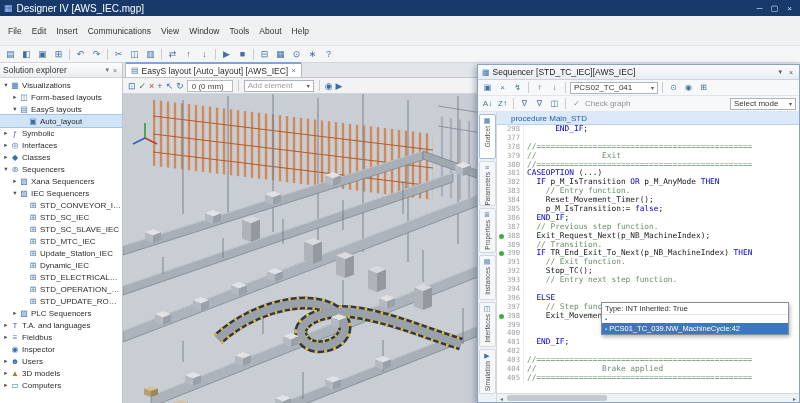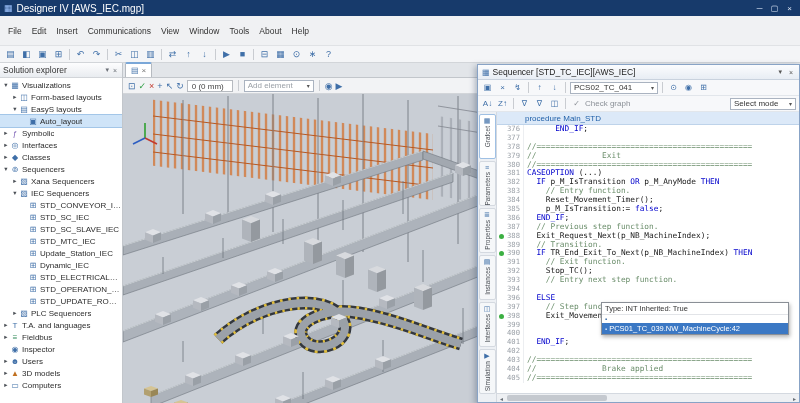--- a/index.html
+++ b/index.html
@@ -52,21 +52,21 @@
 .seq-tb{height:16px;border-bottom:1px solid #e2e6eb;display:flex;align-items:center;gap:2px;padding:0 3px;flex:none;background:#f7f8fa}
 .seq-tb .bar-ic{min-width:13px;height:13px;display:inline-flex;align-items:center;justify-content:center;font-size:8px;color:#3f6fa8}
 .seq-tb .bar-lb{font-size:8px;color:#8b9097}
 .seq-body{flex:1;display:flex;min-height:0}
 .seq-tabs{width:19px;background:#edf0f4;border-right:1px solid #d4d9e0;display:flex;flex-direction:column;align-items:center;padding-top:2px;gap:2px;flex:none}
 .stab{width:17px;height:45px;background:#f5f7f9;border:1px solid #d4d9e0;border-radius:2px;display:flex;flex-direction:column;align-items:center;padding-top:2px;gap:1px}
 .stab.active{background:#fff;border-color:#9fc0e4}
 .stab-ic{font-size:7px;color:#3f6fa8}
 .stab-lb{writing-mode:vertical-rl;transform:rotate(180deg);font-size:6.5px;color:#4a4f55}
 .seq-editor{flex:1;display:flex;flex-direction:column;min-width:0;position:relative}
-.proc-hdr{height:13px;background:#dce9f8;border-bottom:1px solid #bed3ea;color:#1f5fa8;font-size:8px;display:flex;align-items:center;padding-left:28px;flex:none}
+.proc-hdr{height:13px;background:#dce9f8;border-bottom:1px solid #bed3ea;color:#1f5fa8;font-size:8px;display:flex;align-items:center;padding-left:14px;flex:none}
 .code{flex:1;font-family:"DejaVu Sans Mono",monospace;font-size:7.8px;line-height:8.9px;overflow:hidden;background:#fff}
 .code-line{display:flex;height:8.9px;white-space:pre}
 .bp{width:8px;flex:none;display:flex;align-items:center;justify-content:center}
 .bp.on::before{content:"";width:5px;height:5px;border-radius:50%;background:#3cb043}
 .ln{width:19px;flex:none;text-align:right;padding-right:3px;color:#9aa0a7;font-size:7.2px;border-right:1px solid #eceef1}
 .ct{padding-left:3px;white-space:pre;color:#1a1a1a}
 .seg-k{color:#0000cc}.seg-c{color:#6b8e6b}.seg-n{color:#c75b12}.seg-p{color:#1a1a1a}
 .hscroll{height:9px;background:#eef0f3;border-top:1px solid #d4d9e0;display:flex;align-items:center;flex:none}
 .hs-a{font-size:6px;color:#6b7077;width:9px;text-align:center}
 .hs-track{flex:1;position:relative;height:100%}
@@ -267,20 +267,21 @@
           <span class="tree-ic" data-name="computers-icon">▭</span>
           <span class="tree-lb" data-name="tree-item-label">Computers</span>
         </div>
       </div>
   </div>
 
   <div class="center" data-name="document-area">
     <div class="tabbar" data-name="document-tabbar">
       <div class="tab" data-name="tab-easys-layout">
         <span class="tab-ic" data-name="layout-tab-icon">▤</span>
+        <span data-name="tab-label">EasyS layout [Auto_layout] [AWS_IEC]</span>
         <span class="tab-x" data-name="tab-close-icon">×</span>
       </div>
     </div>
     <div class="vtoolbar" id="vtoolbar" data-name="viewport-toolbar">
         <span class="bar-ic" data-name="lock-icon">⊡</span>
         <span class="bar-ic green" data-name="confirm-icon">✓</span>
         <span class="bar-ic red" data-name="cancel-icon">×</span>
         <span class="bar-ic" data-name="add-icon">+</span>
         <span class="bar-ic" data-name="select-icon">↖</span>
         <span class="bar-ic" data-name="rotate-icon">↻</span>
@@ -453,21 +454,21 @@
           <span class="stab-lb" data-name="side-tab-label">Interfaces</span>
         </div>
         <div class="stab" data-name="tab-simulation">
           <span class="stab-ic" data-name="simulation-icon">▶</span>
           <span class="stab-lb" data-name="side-tab-label">Simulation</span>
         </div>
       </div>
     <div class="seq-editor" data-name="sequencer-editor">
       <div class="proc-hdr" data-name="procedure-header">procedure Main_STD</div>
       <div class="code" id="code" data-name="code-editor">
-          <div class="code-line" data-name="code-line"><span class="bp"></span><span class="ln" data-name="line-number">376</span><span class="ct"><span class="seg-p">      </span><span class="seg-k">END_IF</span><span class="seg-p">;</span></span></div>
+          <div class="code-line" data-name="code-line"><span class="bp"></span><span class="ln" data-name="line-number">298</span><span class="ct"><span class="seg-p">      </span><span class="seg-k">END_IF</span><span class="seg-p">;</span></span></div>
           <div class="code-line" data-name="code-line"><span class="bp"></span><span class="ln" data-name="line-number">377</span><span class="ct"></span></div>
           <div class="code-line" data-name="code-line"><span class="bp"></span><span class="ln" data-name="line-number">378</span><span class="ct"><span class="seg-c">//==============================================</span></span></div>
           <div class="code-line" data-name="code-line"><span class="bp"></span><span class="ln" data-name="line-number">379</span><span class="ct"><span class="seg-c">//              Exit</span></span></div>
           <div class="code-line" data-name="code-line"><span class="bp"></span><span class="ln" data-name="line-number">380</span><span class="ct"><span class="seg-c">//==============================================</span></span></div>
           <div class="code-line" data-name="code-line"><span class="bp"></span><span class="ln" data-name="line-number">381</span><span class="ct"><span class="seg-k">CASEOPTION</span><span class="seg-p"> (...)</span></span></div>
           <div class="code-line" data-name="code-line"><span class="bp"></span><span class="ln" data-name="line-number">382</span><span class="ct"><span class="seg-p">  </span><span class="seg-k">IF</span><span class="seg-p"> p_M_IsTransition </span><span class="seg-k">OR</span><span class="seg-p"> p_M_AnyMode </span><span class="seg-k">THEN</span></span></div>
           <div class="code-line" data-name="code-line"><span class="bp"></span><span class="ln" data-name="line-number">383</span><span class="ct"><span class="seg-p">    </span><span class="seg-c">// Entry function.</span></span></div>
           <div class="code-line" data-name="code-line"><span class="bp"></span><span class="ln" data-name="line-number">384</span><span class="ct"><span class="seg-p">    Reset_Movement_Timer();</span></span></div>
           <div class="code-line" data-name="code-line"><span class="bp"></span><span class="ln" data-name="line-number">385</span><span class="ct"><span class="seg-p">    p_M_IsTransition:= </span><span class="seg-k">false</span><span class="seg-p">;</span></span></div>
           <div class="code-line" data-name="code-line"><span class="bp"></span><span class="ln" data-name="line-number">386</span><span class="ct"><span class="seg-p">  </span><span class="seg-k">END_IF</span><span class="seg-p">;</span></span></div>

